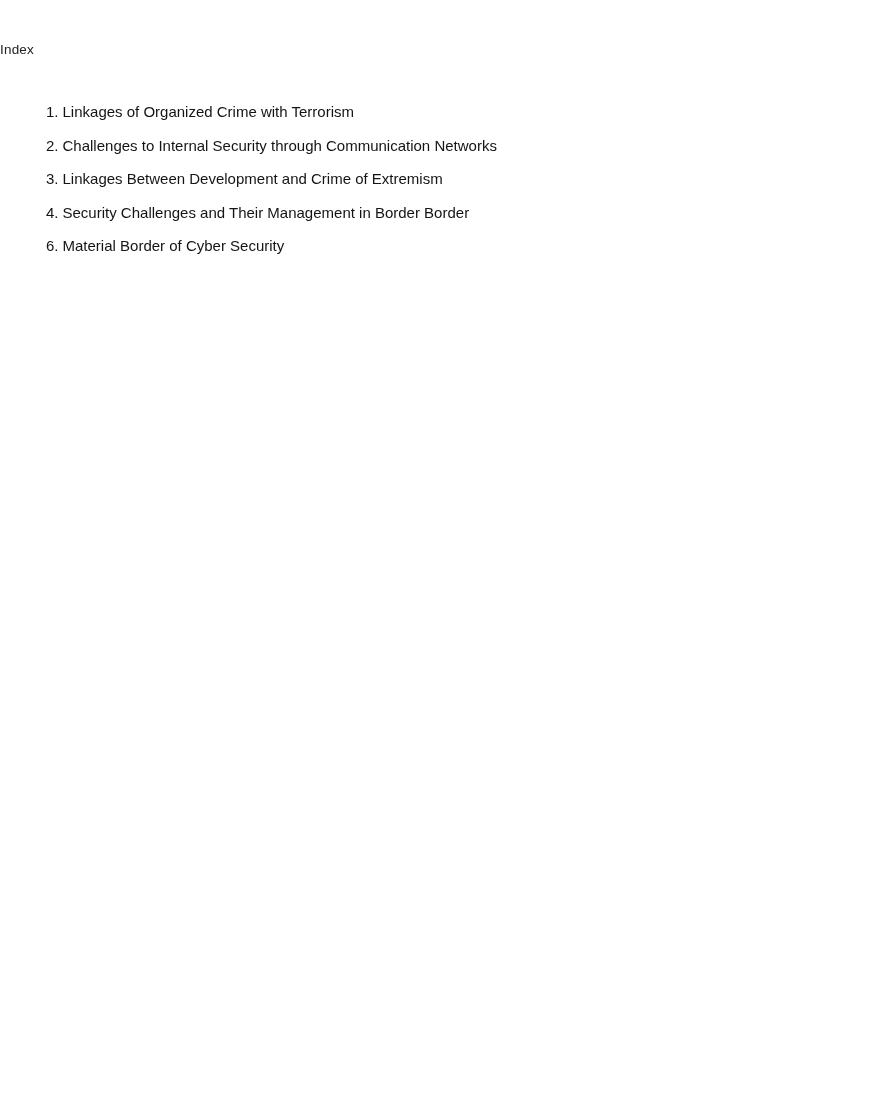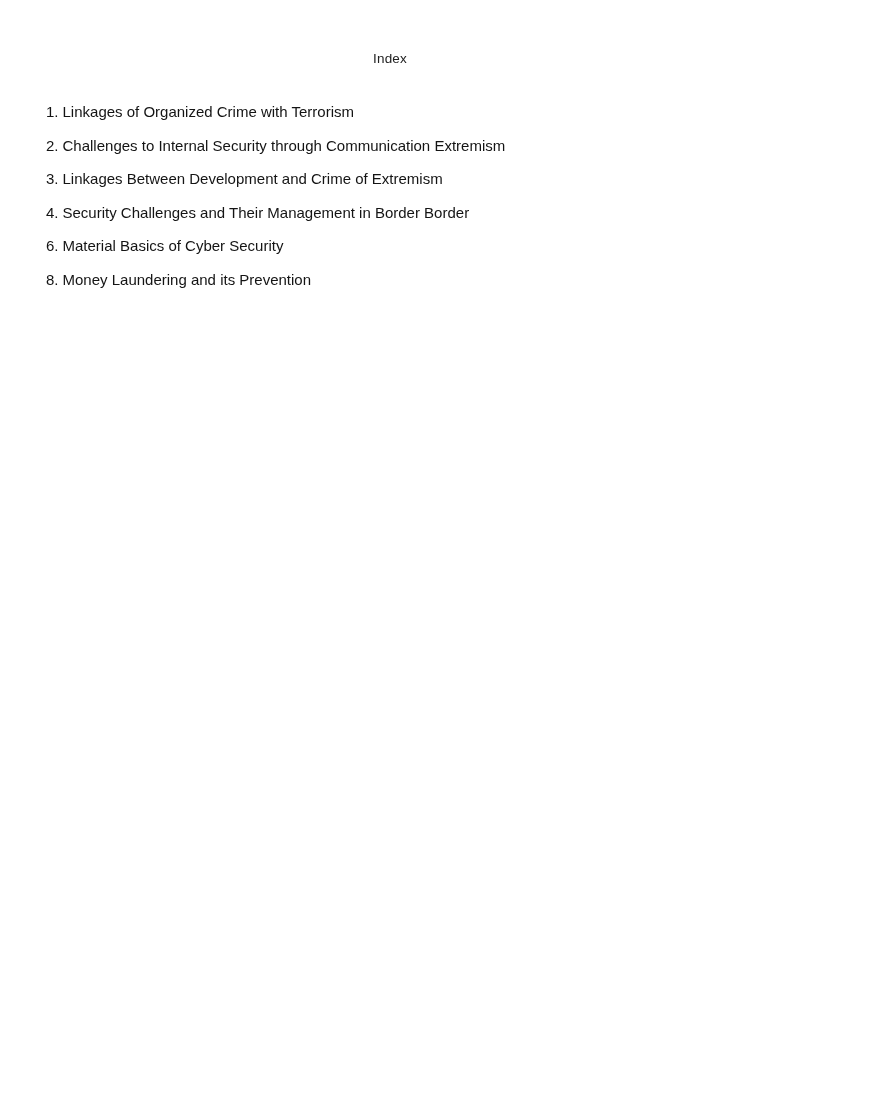--- a/index.html
+++ b/index.html
@@ -11,24 +11,24 @@
     position: relative;
     width: 869px;
     height: 1109px;
     background: #ffffff;
     font-family: "Liberation Sans", "DejaVu Sans", sans-serif;
     color: #1a1a1a;
     overflow: hidden;
   }
   .doc-title {
     position: absolute;
-    top: 51px;
+    top: 42px;
     left: 0;
     width: 780px; 
-    text-align: center;
+    text-align: left;
     font-size: 13.5px;
     font-weight: 400;
     color: #222222;
     letter-spacing: 0.2px;
   }
   .index-list {
     position: absolute;
     top: 95px;
     left: 46px;
     right: 48px;
@@ -50,36 +50,33 @@
 
   <div class="doc-title">Index</div>
 
   <div class="index-list">
 
       <div class="index-item">
         <span class="num">1.</span><span class="label">Linkages of Organized Crime with Terrorism</span>
       </div>
 
       <div class="index-item">
-        <span class="num">2.</span><span class="label">Challenges to Internal Security through Communication Extremism</span>
+        <span class="num">2.</span><span class="label">Challenges to Internal Security through Communication Networks</span>
       </div>
 
       <div class="index-item">
         <span class="num">3.</span><span class="label">Linkages Between Development and Crime of Extremism</span>
       </div>
 
       <div class="index-item">
         <span class="num">4.</span><span class="label">Security Challenges and Their Management in Border Border</span>
       </div>
 
 
       <div class="index-item">
-        <span class="num">6.</span><span class="label">Material Basics of Cyber Security</span>
+        <span class="num">6.</span><span class="label">Material Border of Cyber Security</span>
       </div>
 
 
-      <div class="index-item">
-        <span class="num">8.</span><span class="label">Money Laundering and its Prevention</span>
-      </div>
 
     </div>
 
 </div>
 
 </body></html>

